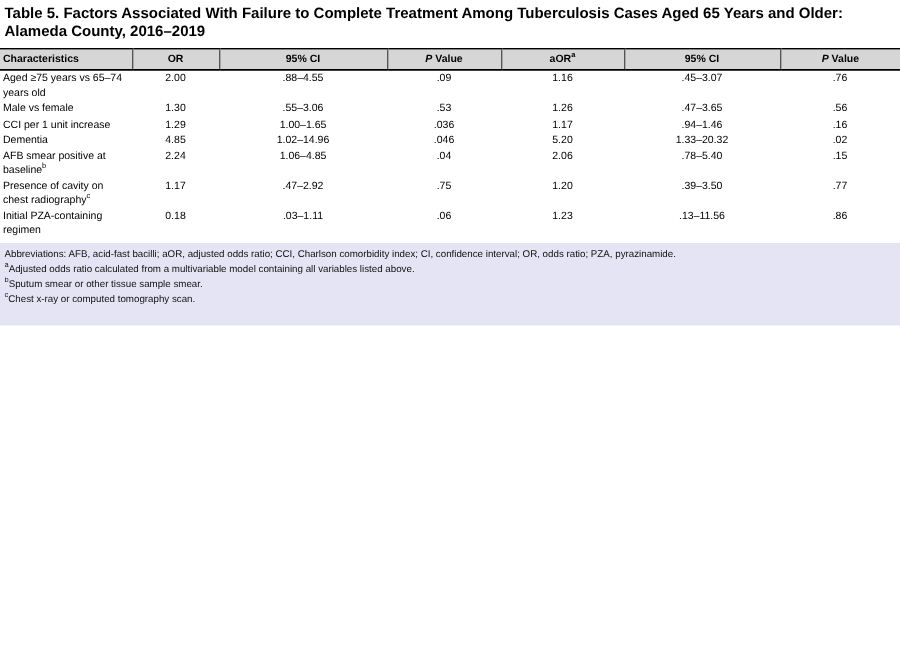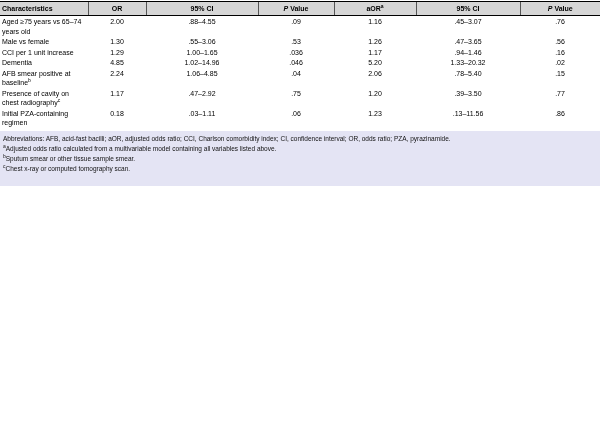--- a/index.html
+++ b/index.html
@@ -39,20 +39,21 @@
     font-size:6.5px;line-height:10px;color:#111;
   }
   .fn{white-space:nowrap;overflow:hidden;}
   i{font-style:italic;}
 </style>
 </head>
 <body>
 
 <div class="page">
 
+  <div class="title">Table 5. Factors Associated With Failure to Complete Treatment Among Tuberculosis Cases Aged 65 Years and Older: Alameda County, 2016–2019</div>
 
   <table class="tb">
     <colgroup>
       <col style="width:88px">
         <col style="width:58px">
         <col style="width:112px">
       <col style="width:76px">
         <col style="width:82px">
         <col style="width:104px">
       <col style="width:80px">

